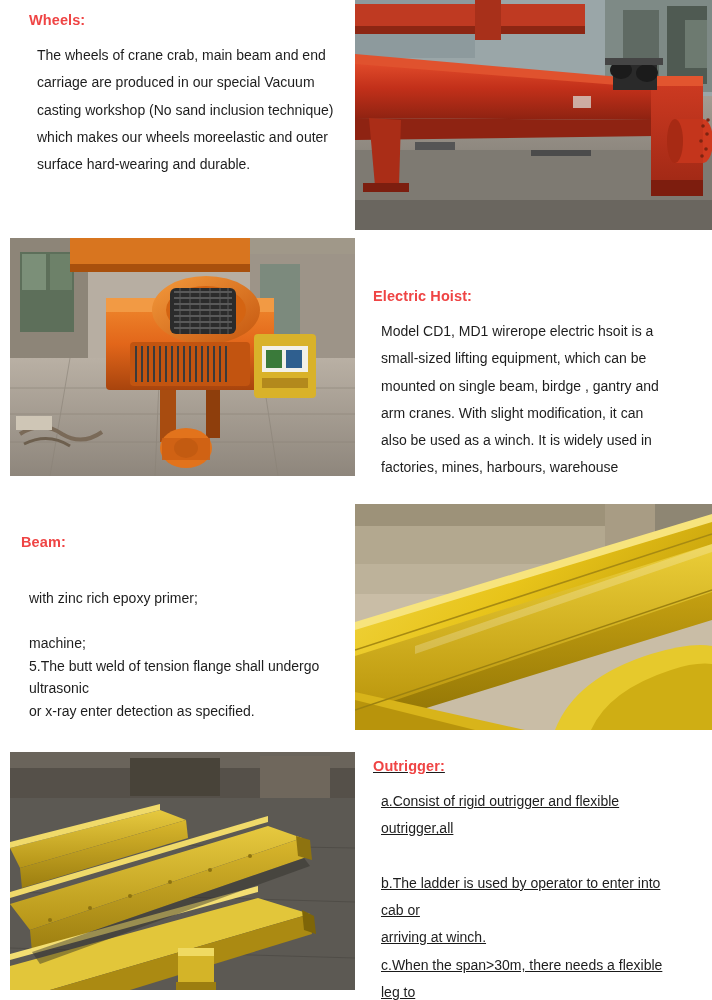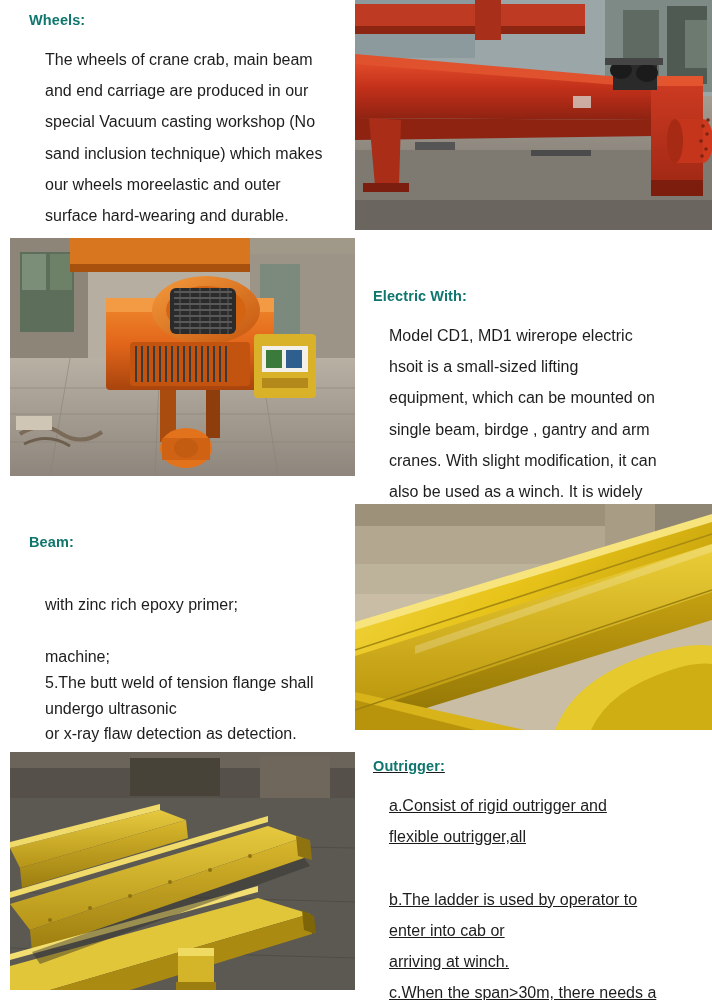--- a/index.html
+++ b/index.html
@@ -18,29 +18,29 @@
     position: relative;
     width: 712px;
     height: 1000px;
   }
   .text-block {
     position: absolute;
   }
   .sec-title {
     font-size: 14.5px;
     font-weight: bold;
-    color: #0f766e;
+    color: #ef4444;
     margin: 0 0 14px 0;
     letter-spacing: 0.1px;
   }
   .sec-body {
-    font-size: 16px;
+    font-size: 14px;
     line-height: 1.95;
     color: #1d1d1d;
-    margin: 16px;
+    margin: 8px;
   }
   .sec-body.tight {
     line-height: 1.62;
   }
   .photo {
     position: absolute;
     overflow: hidden;
   }
   .photo svg {
     display: block;
@@ -226,33 +226,33 @@
       <ellipse cx="176" cy="210" rx="12" ry="10" fill="#8d4209"></ellipse>
       <rect x="152" y="200" width="48" height="22" fill="#cc5f13" opacity="0.85"></rect>
 
       <path d="M10 196 q22 -14 42 0 q20 12 40 -2" stroke="#7a6a58" stroke-width="4" fill="none"></path>
       <path d="M14 206 q24 -12 46 2" stroke="#6d5f4e" stroke-width="3" fill="none"></path>
       <rect x="6" y="178" width="36" height="14" fill="#cfc6b6"></rect>
     </svg>
   </div>
 
   <div class="text-block" style="left:373px; top:288px; width:300px;">
-    <div class="sec-title">Electric With:</div>
+    <div class="sec-title">Electric Hoist:</div>
     <div class="sec-body">Model CD1, MD1 wirerope electric hsoit is a small-sized lifting equipment, which can be mounted on single beam, birdge , gantry  and arm cranes. With slight modification, it can also be used as a winch. It is widely used in factories, mines, harbours, warehouse</div>
   </div>
 
-  <div class="text-block" style="left:29px; top:534px; width:320px;">
+  <div class="text-block" style="left:21px; top:534px; width:320px;">
     <div class="sec-title">Beam:</div>
     <div class="sec-body tight">
       <br>
       <span>with zinc rich epoxy primer;</span><br>
       <br>
       <span>machine;</span><br>
       <span>5.The butt weld of tension flange shall undergo ultrasonic</span><br>
-      <span>or x-ray flaw detection as detection.</span>
+      <span>or x-ray enter detection as specified.</span>
     </div>
   </div>
 
   <div class="photo" style="left:355px; top:504px; width:357px; height:226px;">
     <svg width="357" height="226" viewBox="0 0 357 226">
       <defs>
         <linearGradient id="yTop" x1="0" y1="0" x2="1" y2="0.4">
           <stop offset="0%" stop-color="#f2d84a"></stop>
           <stop offset="55%" stop-color="#e8c41a"></stop>
           <stop offset="100%" stop-color="#c9a40c"></stop>

